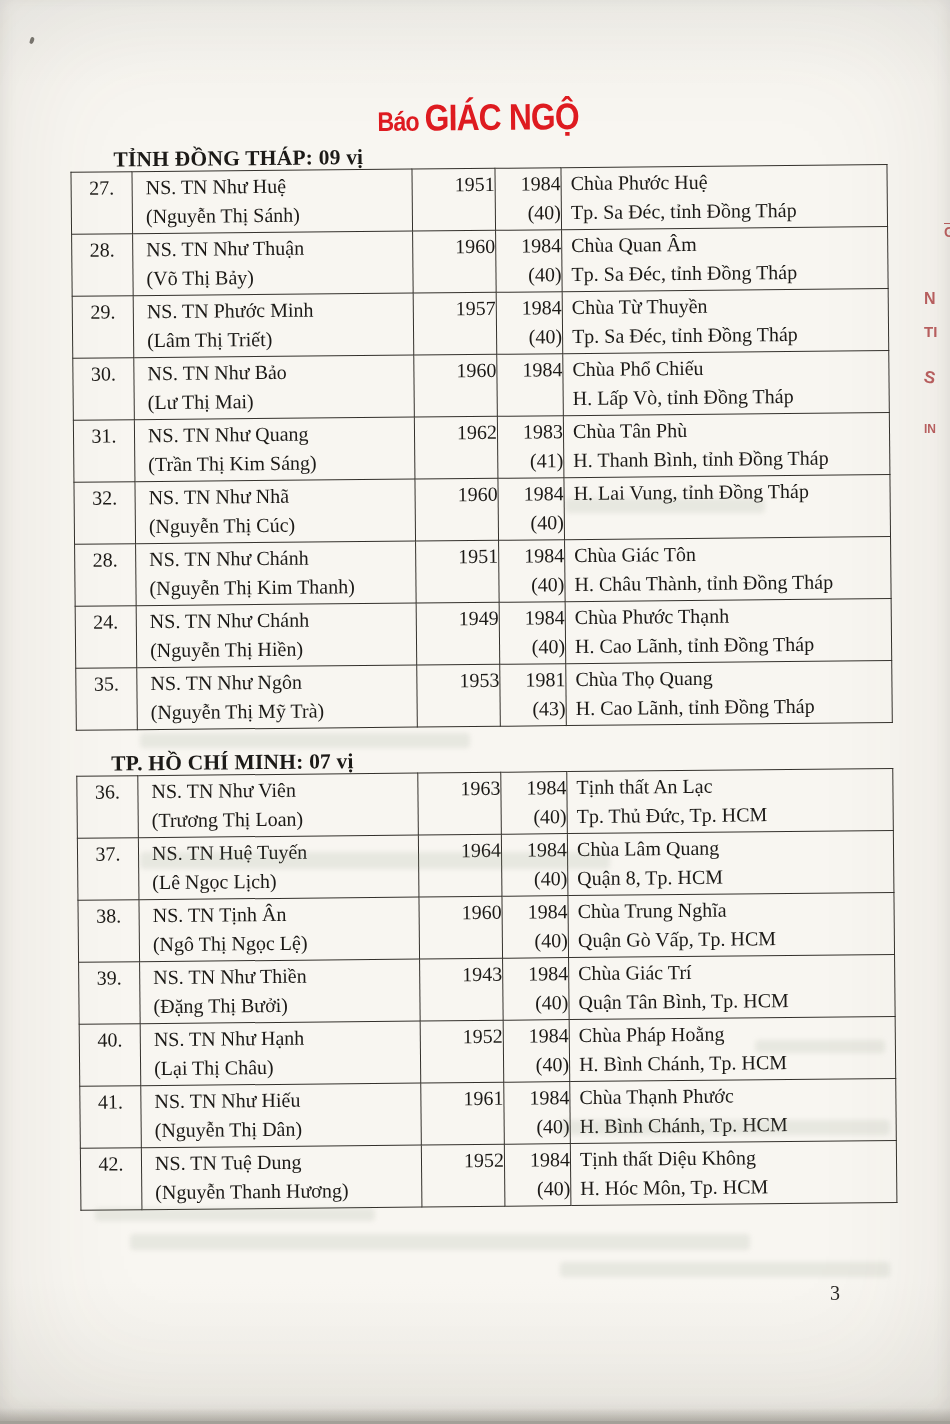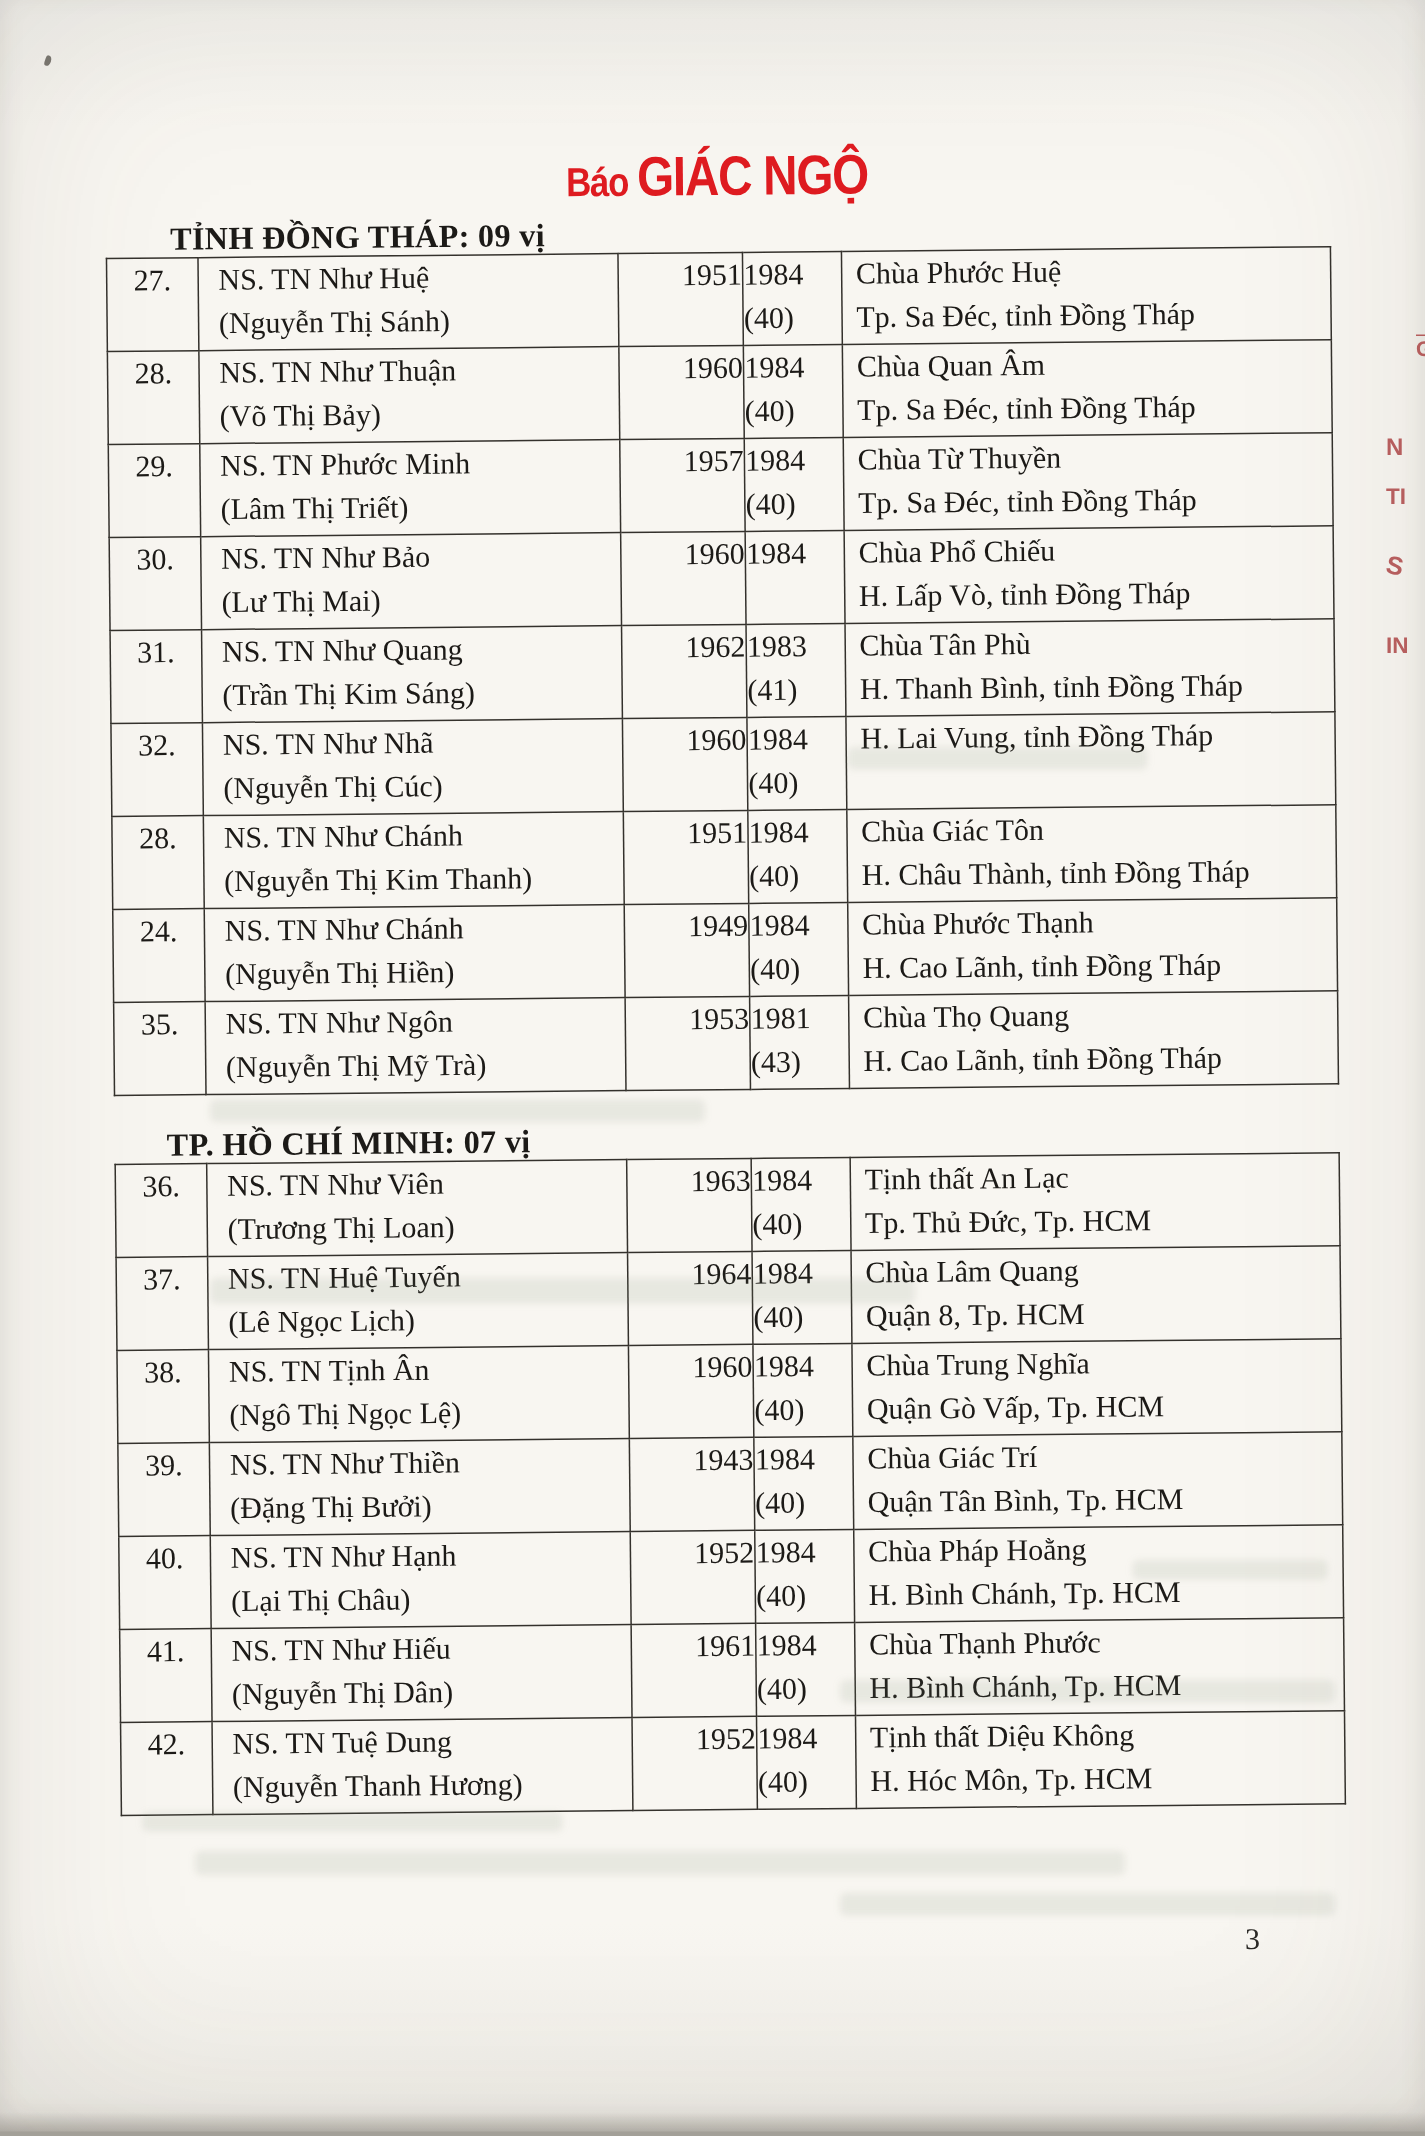--- a/index.html
+++ b/index.html
@@ -49,21 +49,21 @@
   td{
     border:1.7px solid #34312c;
     vertical-align:top;padding:1px 0 0 0;
     overflow:hidden;
   }
   tr{height:62px;}
   .l1,.l2{line-height:29px;height:29px;white-space:nowrap;}
   td.c-no{text-align:center;margin-left:17px;}
   td.c-name .l1, td.c-name .l2{padding-left:13px;}
   td.c-birth{text-align:right;}
-  td.c-year{text-align:left;}
+  td.c-year{text-align:right;}
   td.c-place .l1, td.c-place .l2{padding-left:9px;}
   .page-number{
     position:absolute;left:830px;top:1282px;
     font-size:20px;color:#2a2825;
   }
   .speck{
     position:absolute;left:30px;top:37px;width:4px;height:7px;
     border-radius:40% 60% 60% 40%;background:#5a564f;opacity:.8;
     transform:rotate(18deg);
   }
@@ -488,18 +488,18 @@
 <div class="ghost g5"></div>
 <div class="ghost g6"></div>
 <div class="ghost g7"></div>
 <div class="ghost g8"></div>
 
 <div class="edge-marks" id="edge-marks">
     <span class="edge-mark" style="top: 224px; font-size: 14px; text-decoration: overline; margin-left: 20px;">GI</span>
     <span class="edge-mark" style="top: 290px; font-size: 16px;">N</span>
     <span class="edge-mark" style="top: 323px; font-size: 15px; text-align: right;">TI</span>
     <span class="edge-mark" style="top: 368px; font-size: 17px; transform: rotate(12deg);">S</span>
-    <span class="edge-mark" style="top: 422px; font-size: 15px; ">IN</span>
+    <span class="edge-mark" style="top: 422px; font-size: 12px; ">IN</span>
   </div>
 
 <div class="page-number">3</div>
 
 <div class="photo-edge-bottom"></div>
 
 </body></html>

